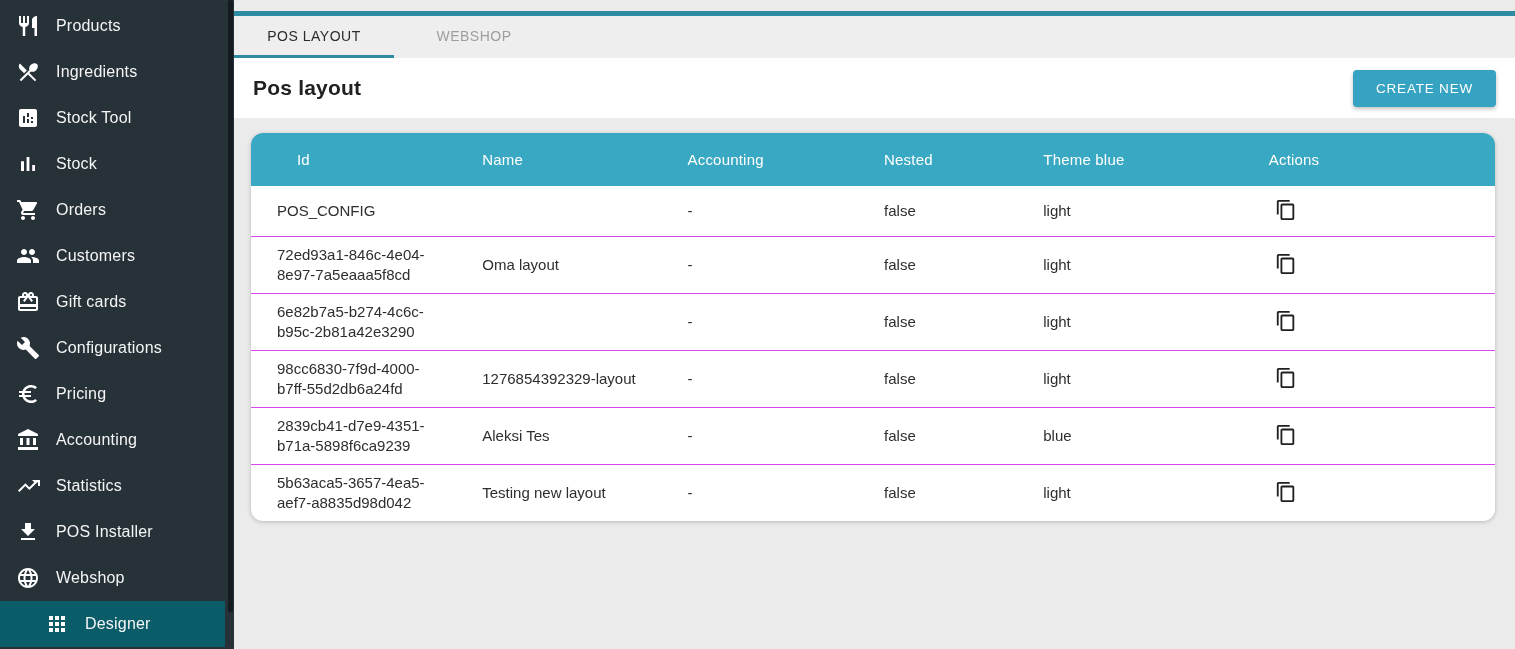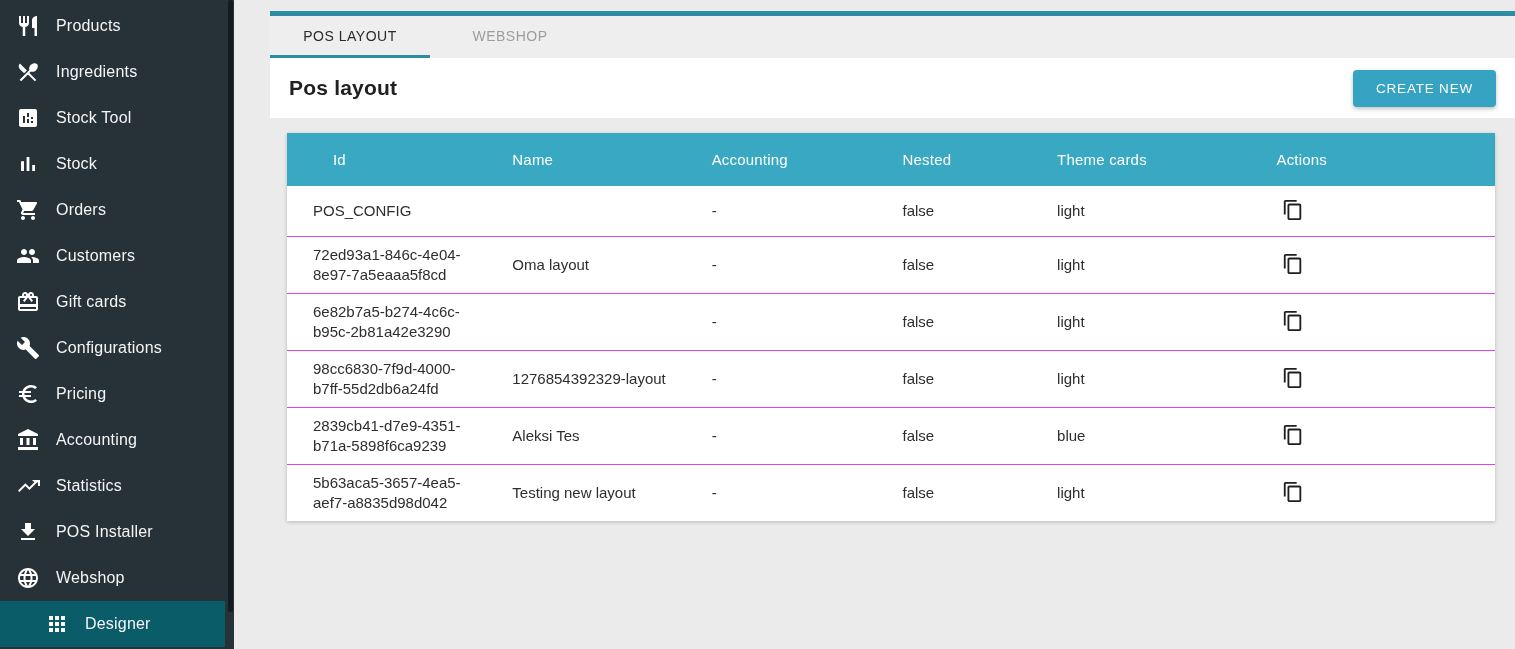--- a/index.html
+++ b/index.html
@@ -2,21 +2,21 @@
 <html><head>
 <meta charset="utf-8">
 <style>
   * { margin: 0; padding: 0; box-sizing: border-box; }
   html, body { width: 1515px; height: 649px; overflow: hidden; }
   body {
     font-family: "Liberation Sans", sans-serif;
     background: #ebebeb;
     color: #2e2e2e;
   }
-  .app { display: flex; width: 1515px; height: 649px; gap: 36px; }
+  .app { display: flex; width: 1515px; height: 649px; }
 
   
   .sidebar {
     position: relative;
     width: 234px; min-width: 234px; height: 649px;
     background: #263238;
     overflow: hidden;
   }
   .sb-menu { padding-top: 3px; }
   .sb-item {
@@ -65,21 +65,21 @@
     font-size: 13.5px; font-weight: 500; letter-spacing: 0.8px;
     padding: 11px 23px;
     box-shadow: 0 2px 4px rgba(0,0,0,0.25);
     cursor: pointer;
     text-transform: uppercase;
   }
 
   .content { flex: 1; padding: 15px 20px 0 17px; }
   .card {
     background: #ffffff;
-    border-radius: 0;
+    border-radius: 12px;
     box-shadow: 0 1px 4px rgba(0,0,0,0.22);
     overflow: hidden;
   }
   table { width: 100%; border-collapse: collapse; table-layout: fixed; }
   col.c-id    { width: 16.5%; }
   col.c-name  { width: 16.5%; }
   col.c-desc  { width: 15.8%; }
   col.c-nest  { width: 12.8%; }
   col.c-theme { width: 17%; }
   col.c-act   { width: 21.4%; }
@@ -274,21 +274,21 @@
             <col class="c-nest">
               <col class="c-theme">
               <col class="c-act">
           </colgroup>
           <thead>
             <tr>
               <th class="h-id">Id</th>
               <th>Name</th>
               <th>Accounting</th>
               <th>Nested</th>
-              <th>Theme cards</th>
+              <th>Theme blue</th>
               <th class="h-act">Actions</th>
             </tr>
           </thead>
           <tbody>
   <tr>
     <td class="td-id">
                   <div>POS_CONFIG</div>
                 </td>
     <td class="td-name"></td>
     <td class="td-desc">-</td>

